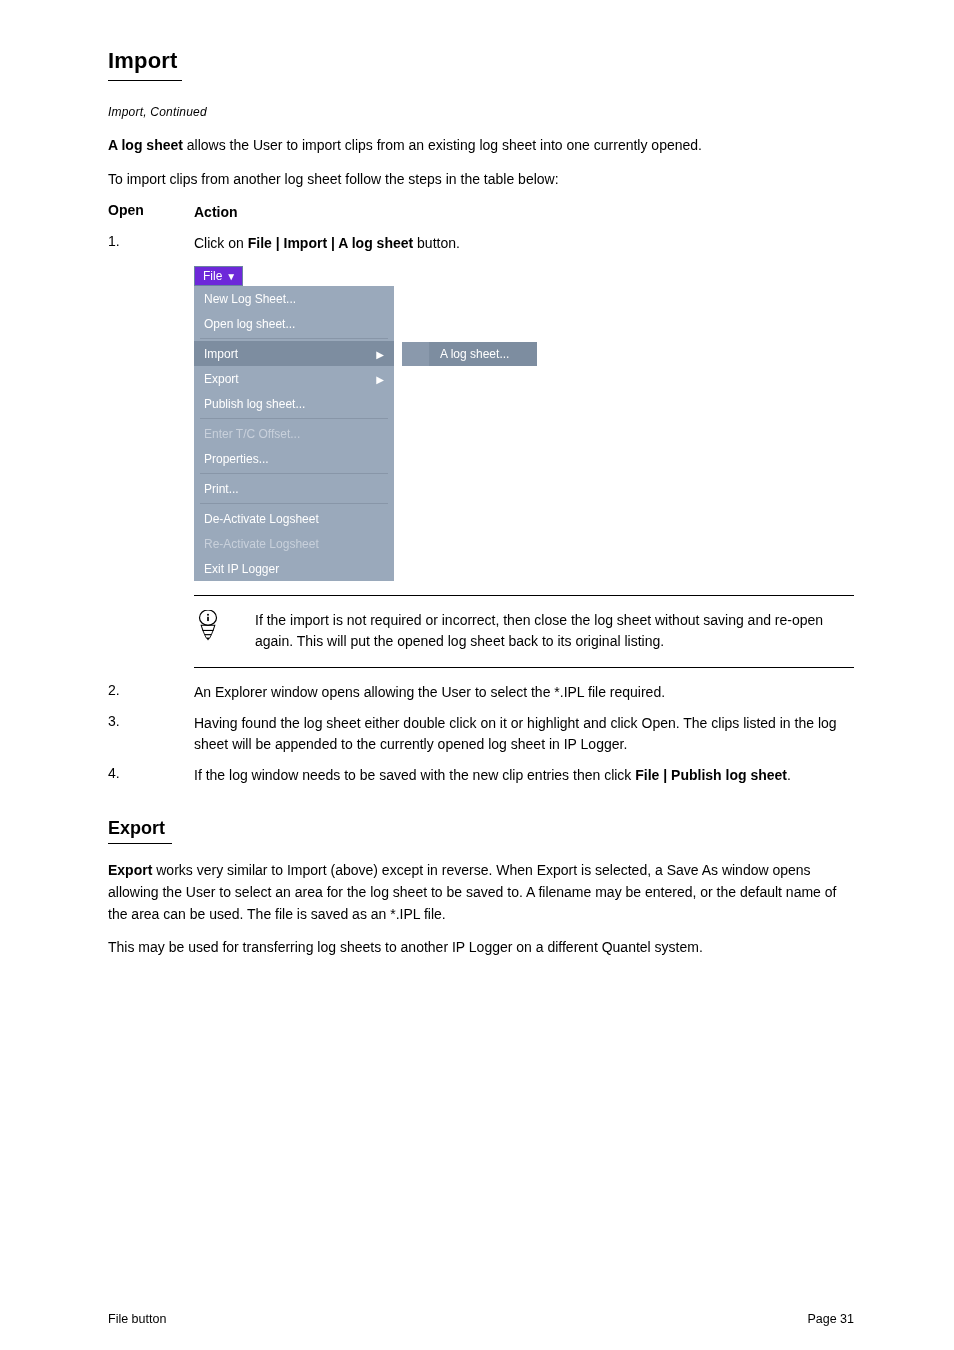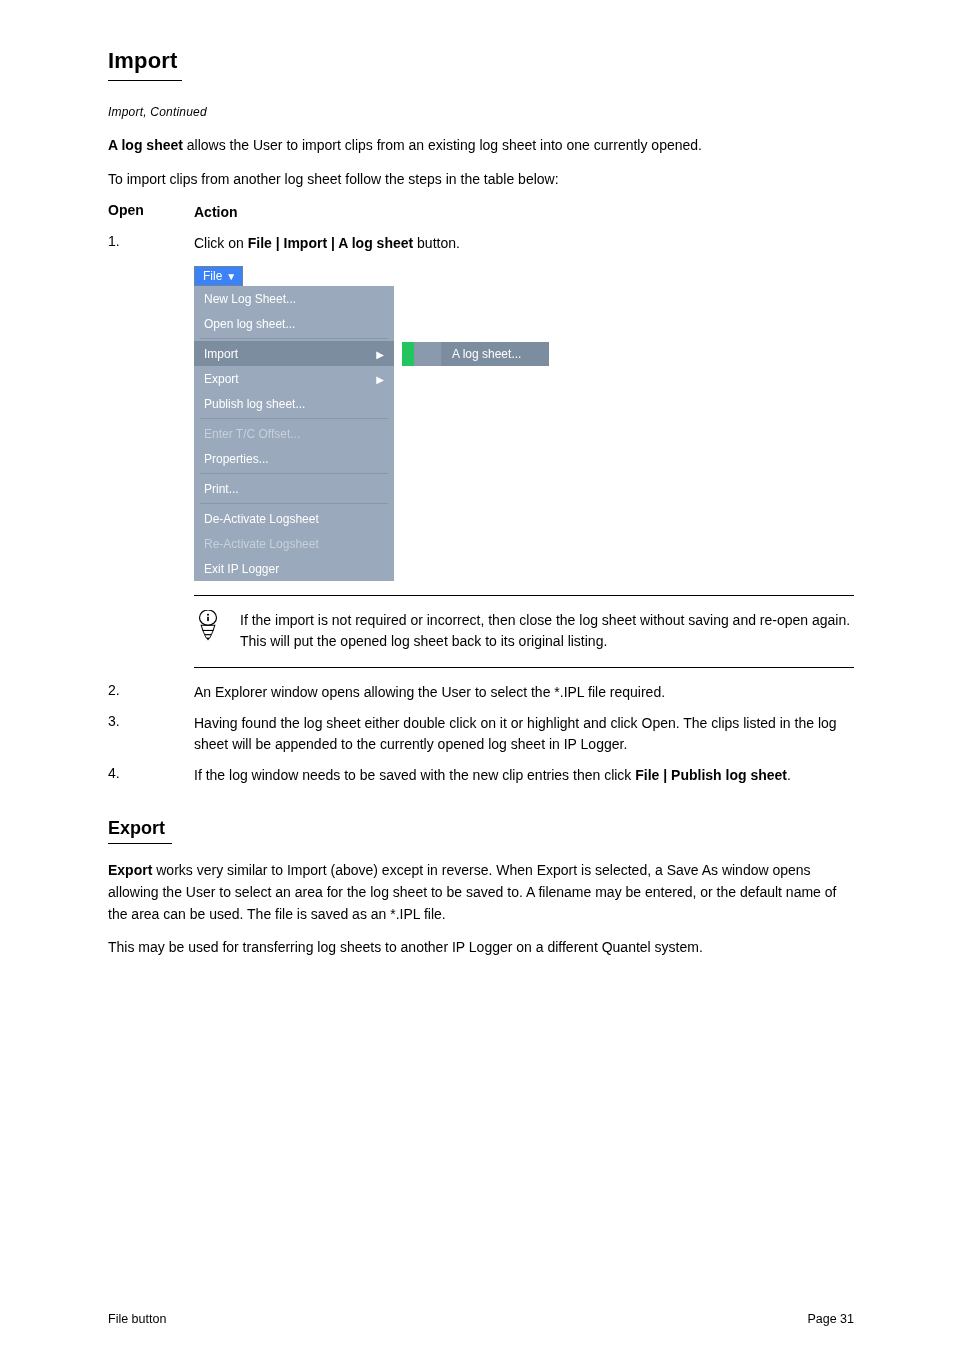--- a/index.html
+++ b/index.html
@@ -7,36 +7,36 @@
   .page { padding: 48px 100px 40px 108px; position: relative; height: 100%; }
   .section-title { font-size: 22px; font-weight: bold; margin-bottom: 6px; letter-spacing: .2px; }
   .title-rule { width: 74px; height: 1px; background: #000; margin-bottom: 24px; }
   .continued { font-style: italic; font-size: 12px; letter-spacing: .2px; margin-bottom: 16px; }
   .body-text { font-size: 14px; line-height: 1.55; margin-bottom: 12px; }
   .body-text strong { font-weight: bold; }
   .step-row { display: flex; margin-bottom: 10px; }
   .step-num { width: 86px; font-size: 14px; }
   .step-body { flex: 1; font-size: 14px; line-height: 1.5; }
   .menu-shot { margin: 12px 0 14px 86px; width: 400px; }
-  .file-btn { display: inline-flex; align-items: center; background:#3b82f6; color:#fff; border:1px solid #6b82a1; font-size:12px; padding:2px 6px 2px 8px; }
+  .file-btn { display: inline-flex; align-items: center; background:#6d28d9; color:#fff; border:1px solid #6b82a1; font-size:12px; padding:2px 6px 2px 8px; }
   .file-btn .caret { margin-left:4px; font-size:10px; }
   .menu-row { display:flex; background:#9aa9bb; }
   .icon-col { width:28px; background:#8a99ac; border-right:1px solid #7e8ea1; }
   .items-col { flex:1; }
   .mitem { color:#fff; font-size:12px; padding:5px 10px; border-top:1px solid transparent; display:flex; align-items:center; justify-content:space-between; }
   .mitem.disabled { color:#c8d0db; }
   .mitem.hl { background:#7d8da0; }
   .msep { height:1px; background:#b6c2ce; margin:2px 6px; border-bottom:1px solid #8896a8; }
   .submenu-wrap { display:flex; }
   .submenu { margin-left:8px; align-self:flex-start; margin-top:76px; }
-  .sub-items { background:#22c55e; display:flex;padding-left:12px; }
+  .sub-items { background:#22c55e; display:flex; }
   .sub-icon-col { width:28px; background:#8a99ac; border-right:1px solid #7e8ea1; }
   .sub-item { color:#fff; background:#7d8da0; font-size:12px; padding:5px 28px 5px 10px; white-space:nowrap; }
   .hr-full { height:1px; background:#000; margin: 8px 0 14px 86px; }
-  .note-row { display:flex; margin-left:86px; margin-bottom:15px; align-items:flex-start; }
+  .note-row { display:flex; margin-left:86px; margin-bottom:15px; align-items:flex-start;gap:15px; }
   .note-icon { width:32px; flex:0 0 32px; margin-right:14px; }
   .note-text { font-size:14px; line-height:1.5; }
   .arrow { font-size:10px; }
   .h2 { font-size:18px; font-weight:bold; margin-top:32px; margin-bottom:4px; }
   .h2-rule { width:64px; height:1px; background:#000; margin-bottom:16px; }
   .footer { position:absolute; bottom:24px; left:0; right:0; display:flex; justify-content:space-between; padding:0 100px 0 108px; font-size:12.5px; }
   .footer .right { color:#000; }
 </style>
 </head>
 <body>

